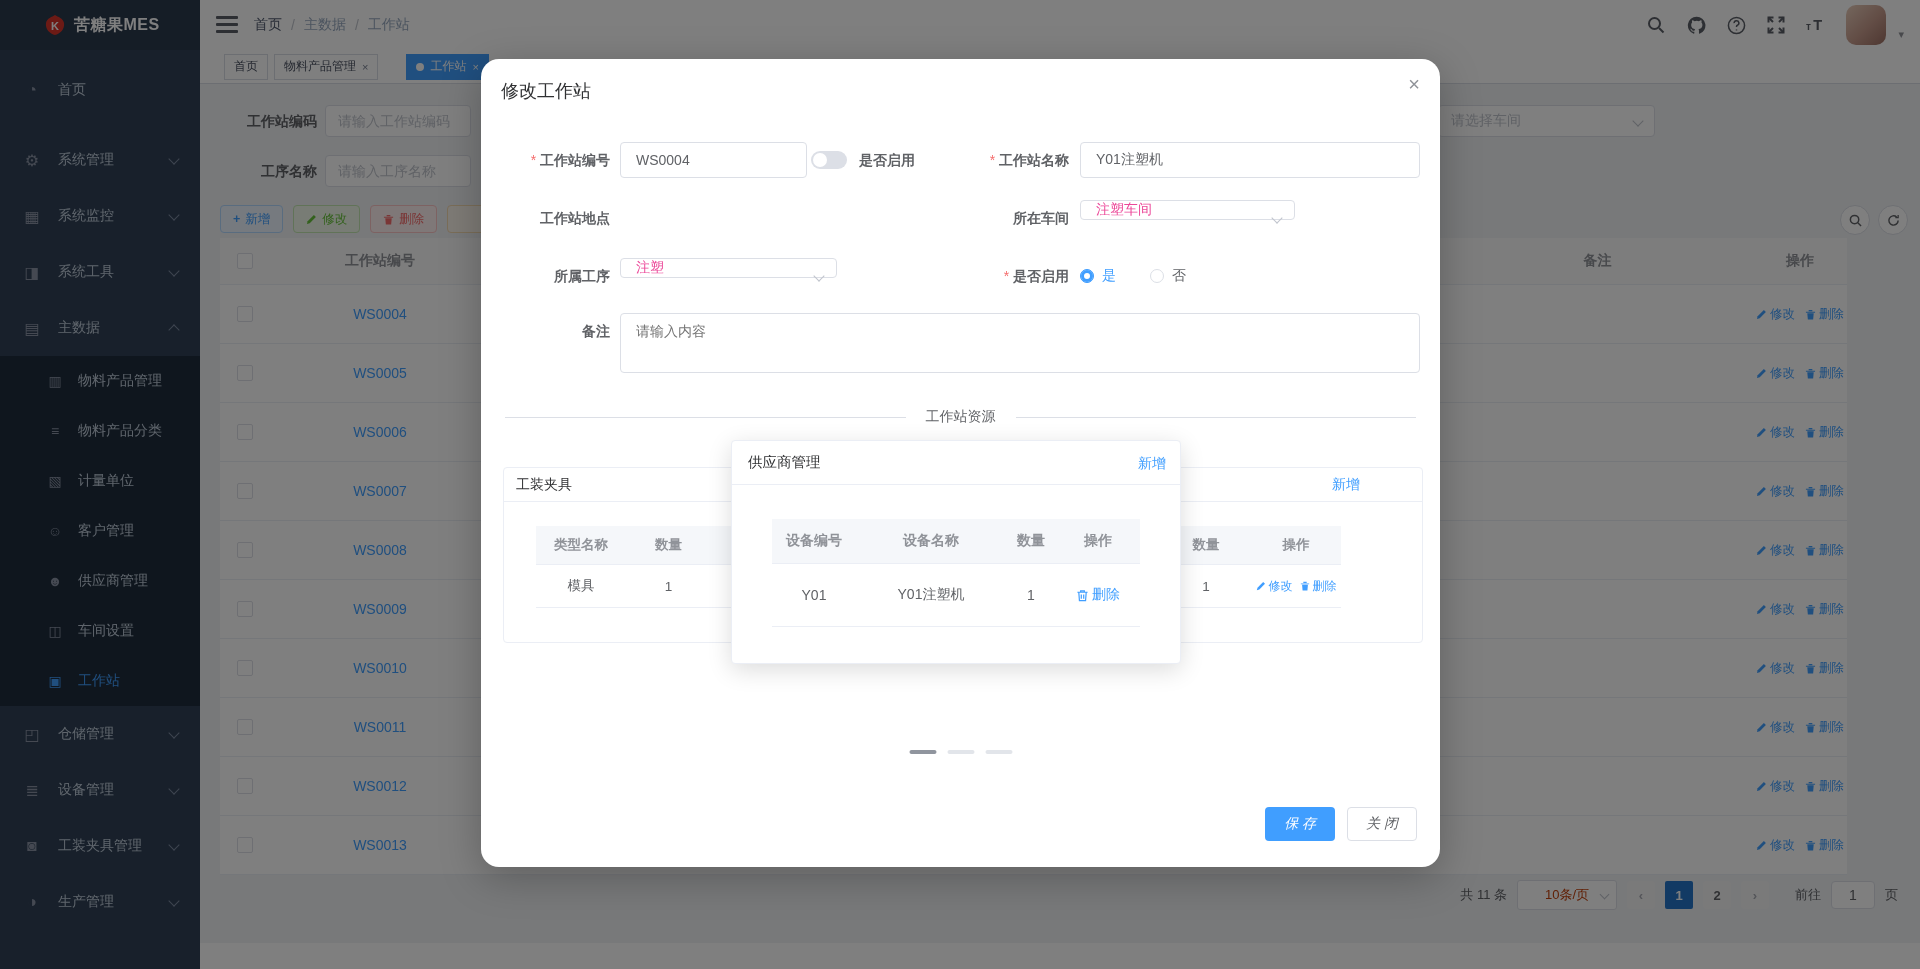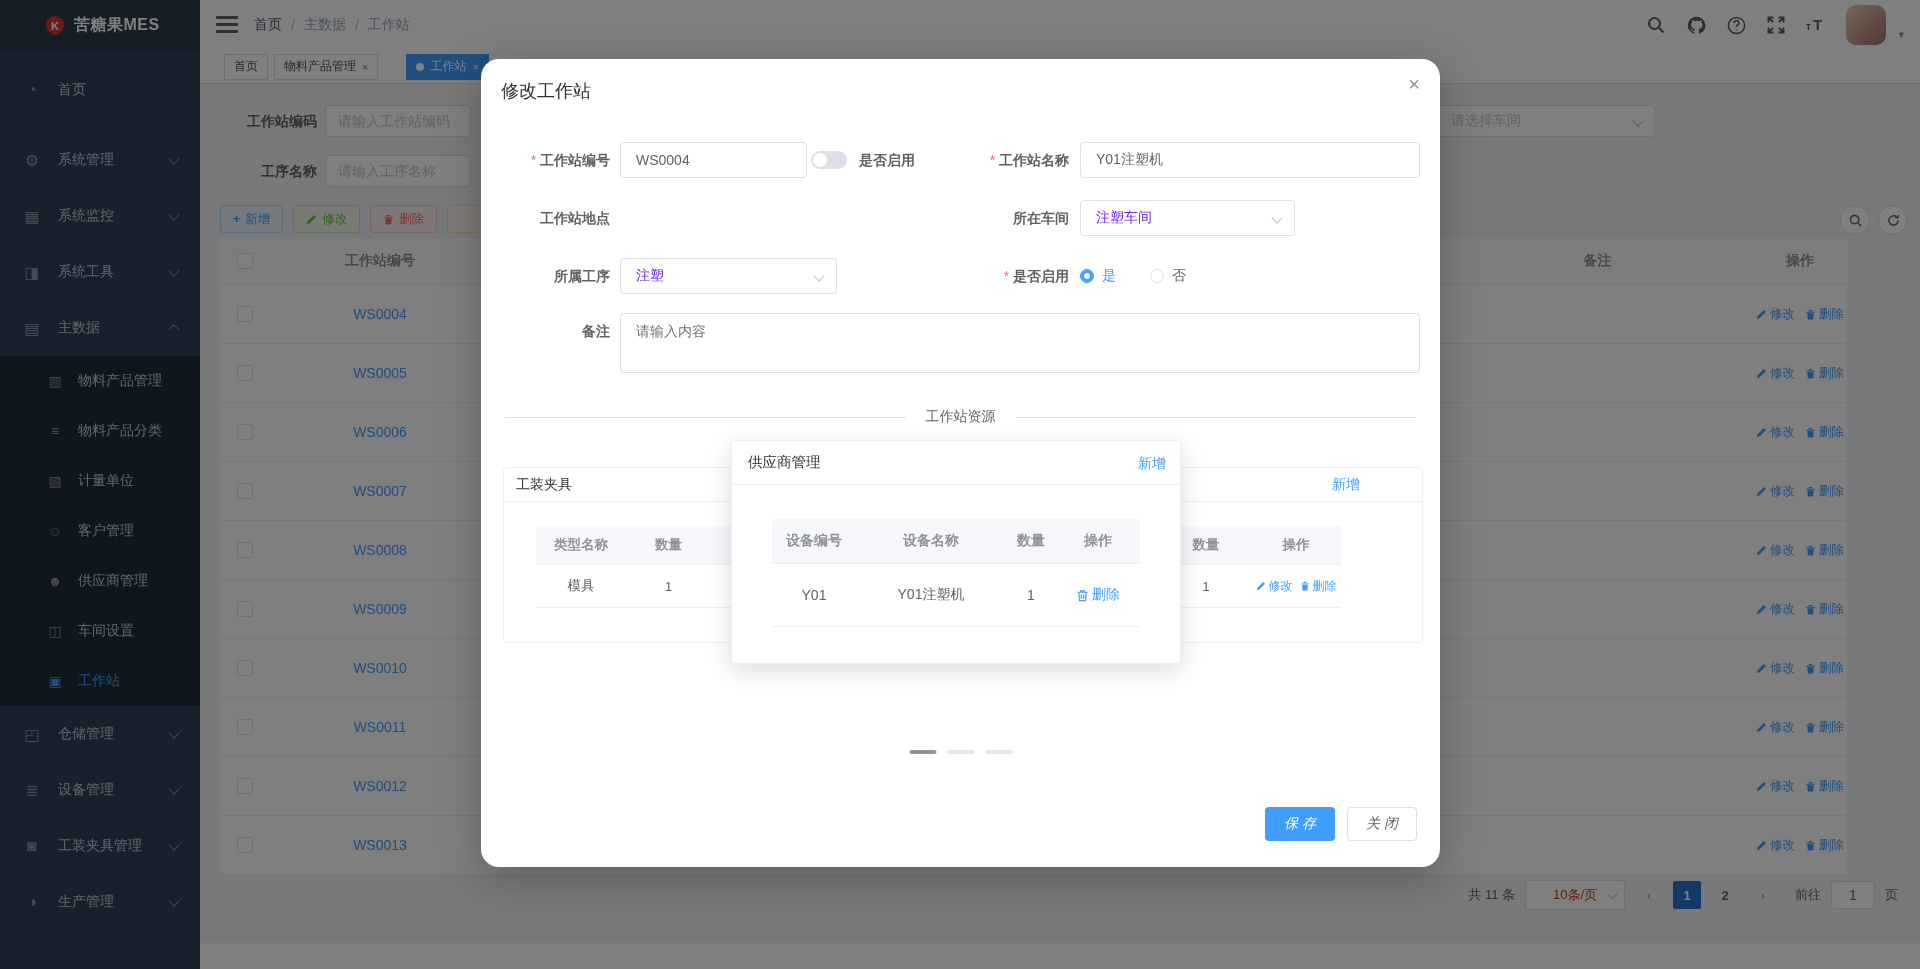--- a/index.html
+++ b/index.html
@@ -74,21 +74,21 @@
   
   .mask{position:absolute;inset:0;background:rgba(0,0,0,.5);z-index:10;}
   .modal{position:absolute;left:481px;top:59px;width:959px;height:808px;background:#fff;border-radius:18px;
          box-shadow:0 10px 40px rgba(0,0,0,.25);z-index:20;}
   .m-title{position:absolute;left:20px;top:20px;font-size:18px;color:#303133;}
   .m-close{position:absolute;right:20px;top:14px;font-size:20px;color:#909399;cursor:pointer;}
   .f-label{position:absolute;width:129px;text-align:right;color:#606266;font-weight:bold;font-size:14px;line-height:36px;white-space:nowrap;}
   .req::before{content:"* ";color:#f56c6c;font-weight:normal;}
   .f-right{left:459px;}
   .m-inp{box-sizing:border-box;height:36px;border:1px solid #dcdfe6;border-radius:4px;padding:0 15px;font-size:14px;color:#606266;font-family:inherit;background:#fff;}
-  .m-sel{position:absolute;box-sizing:border-box;height:36px;border:1px solid #dcdfe6;border-radius:4px;padding:0 15px;display:flex;align-items:center;color:#6d28d9;background:#fff;}
+  .m-sel{position:absolute;box-sizing:border-box;height:20px;border:1px solid #dcdfe6;border-radius:4px;padding:0 15px;display:flex;align-items:center;color:#ec4899;background:#fff;}
   .m-sel .sarr{position:absolute;right:13px;top:13px;width:7px;height:7px;border-right:1.5px solid #c0c4cc;border-bottom:1.5px solid #c0c4cc;transform:rotate(45deg);}
   .switch{position:absolute;width:36px;height:18px;border-radius:9px;background:#dcdfe6;cursor:pointer;}
   .switch .knob{position:absolute;left:2px;top:2px;width:14px;height:14px;border-radius:50%;background:#fff;}
   .auto-lab{position:absolute;line-height:36px;color:#606266;font-weight:bold;}
   .radio{display:inline-flex;align-items:center;gap:8px;cursor:pointer;}
   .rdot{width:14px;height:14px;border-radius:50%;box-sizing:border-box;border:1px solid #dcdfe6;background:#fff;}
   .radio.checked .rdot{border-color:#409eff;background:#409eff;box-shadow:inset 0 0 0 3px #409eff, inset 0 0 0 8px #fff;background:#409eff;position:relative;}
   .radio.checked .rdot::after{content:"";position:absolute;left:4px;top:4px;width:4px;height:4px;border-radius:50%;background:#fff;}
   .radio.checked .rlab{color:#409eff;}
   .m-divider{position:absolute;left:24px;right:24px;top:358px;height:1px;background:#dcdfe6;}
@@ -576,21 +576,21 @@
     <div class="pager">
       <span>共 11 条</span>
       <span class="pg-size">
         <span>10条/页</span>
         <span class="sarr"></span>
       </span>
       <span class="pg-btn arrow-btn">‹</span>
       <span class="pg-btn active">1</span>
       <span class="pg-btn">2</span>
       <span class="pg-btn arrow-btn">›</span>
-      <span style="margin-left:8px;">前往</span>
+      <span style="margin-left:16px;">前往</span>
       <input class="inp pg-goto" style="height: 28px; padding: 0px;" value="1">
       <span>页</span>
     </div>
   </div>
 </div>
 
 <div class="mask"></div>
 
 <div class="modal">
   <div class="m-title">修改工作站</div>

